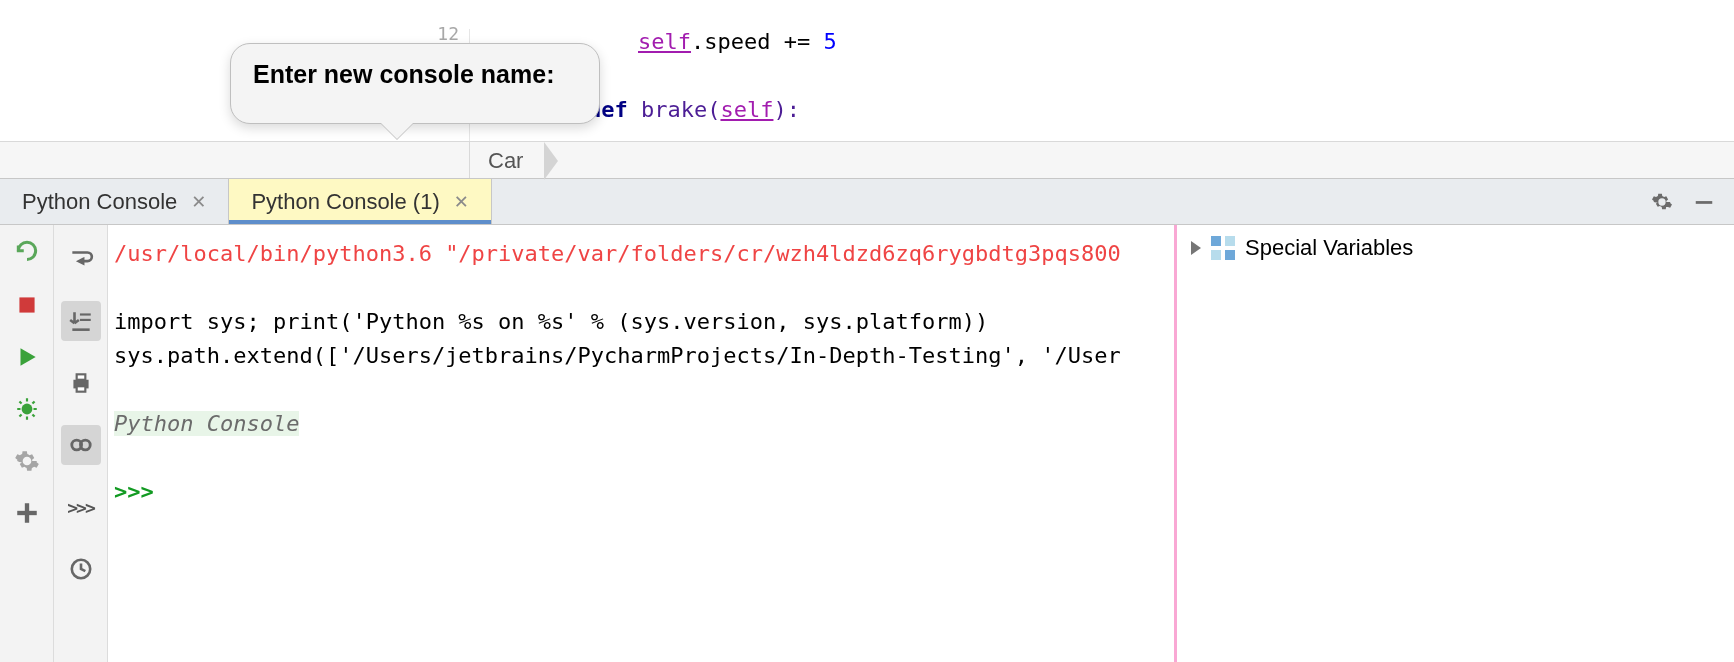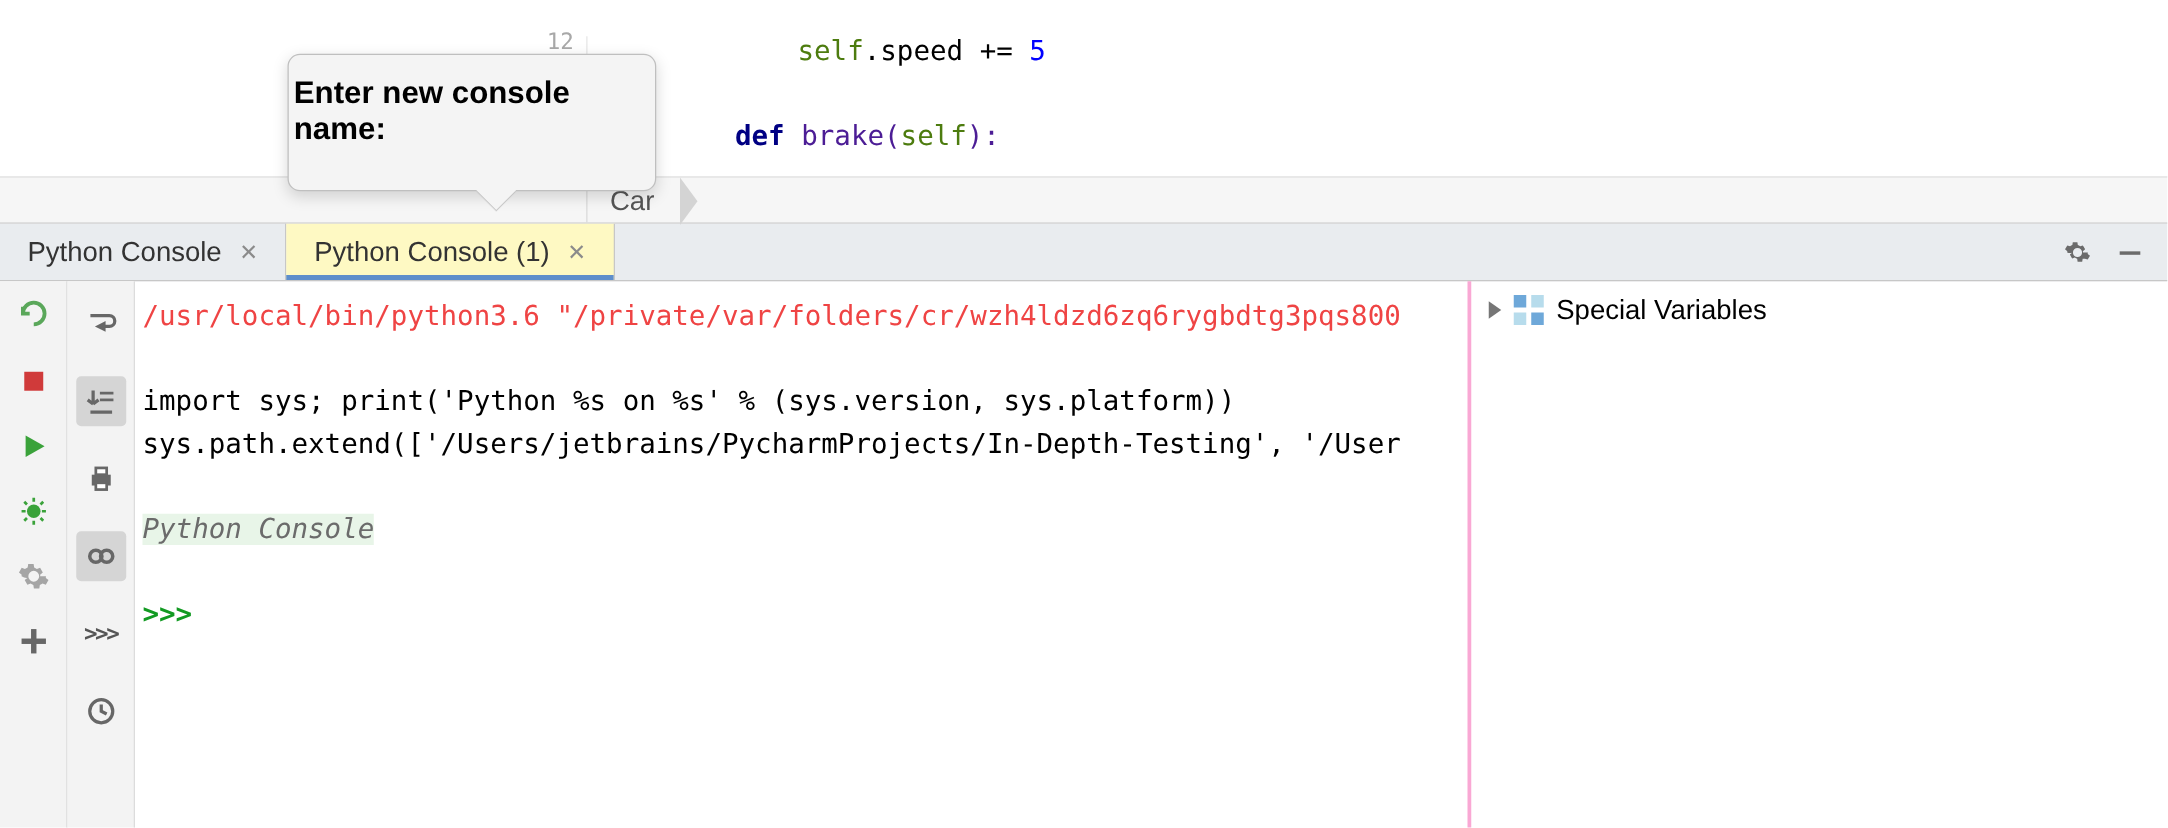--- a/index.html
+++ b/index.html
@@ -35,21 +35,21 @@
     font-family: "Menlo","Consolas",monospace;
     font-size: 18px;
   }
   .editor-code {
     flex: 1;
     padding-left: 16px;
     line-height: 34px;
   }
   .code-line1 { margin-left: 152px; margin-top: -4px; }
   .code-line2 { margin-left: 102px; margin-top: 34px; }
-  .tk-self { color: #4d7c0f; }
+  .tk-self { color: #a21caf; text-decoration: underline; }
   .tk-num  { color: #0000ff; }
   .tk-def  { color: #000083; font-weight: bold; }
   .tk-name { color: #4c1d95; }
 
   .breadcrumb {
     height: 38px;
     background: #f6f6f6;
     border-top: 1px solid #d9d9d9;
     border-bottom: 1px solid #c7c7c7;
     display: flex;
@@ -184,25 +184,25 @@
   }
   .quad-icon .q1 { left:0; top:0; background:#6ea8d9; }
   .quad-icon .q2 { right:0; top:0; background:#b7dcec; }
   .quad-icon .q3 { left:0; bottom:0; background:#b7dcec; }
   .quad-icon .q4 { right:0; bottom:0; background:#6ea8d9; }
 
   
   .popup {
     position: absolute;
     left: 230px; top: 14px;
-    width: 295px;
+    width: 370px;
     background: #f4f4f4;
     border: 1px solid #bfbfbf;
-    border-radius: 10px;
-    padding: 16px 18px 20px 4px;
+    border-radius: 20px;
+    padding: 16px 18px 20px 22px;
     box-shadow: 0 4px 12px rgba(0,0,0,.15);
     z-index: 50;
   }
   .popup::after {
     content: "";
     position: absolute;
     left: 150px;
     bottom: -16px;
     width: 0; height: 0;
     border-left: 16px solid transparent;

